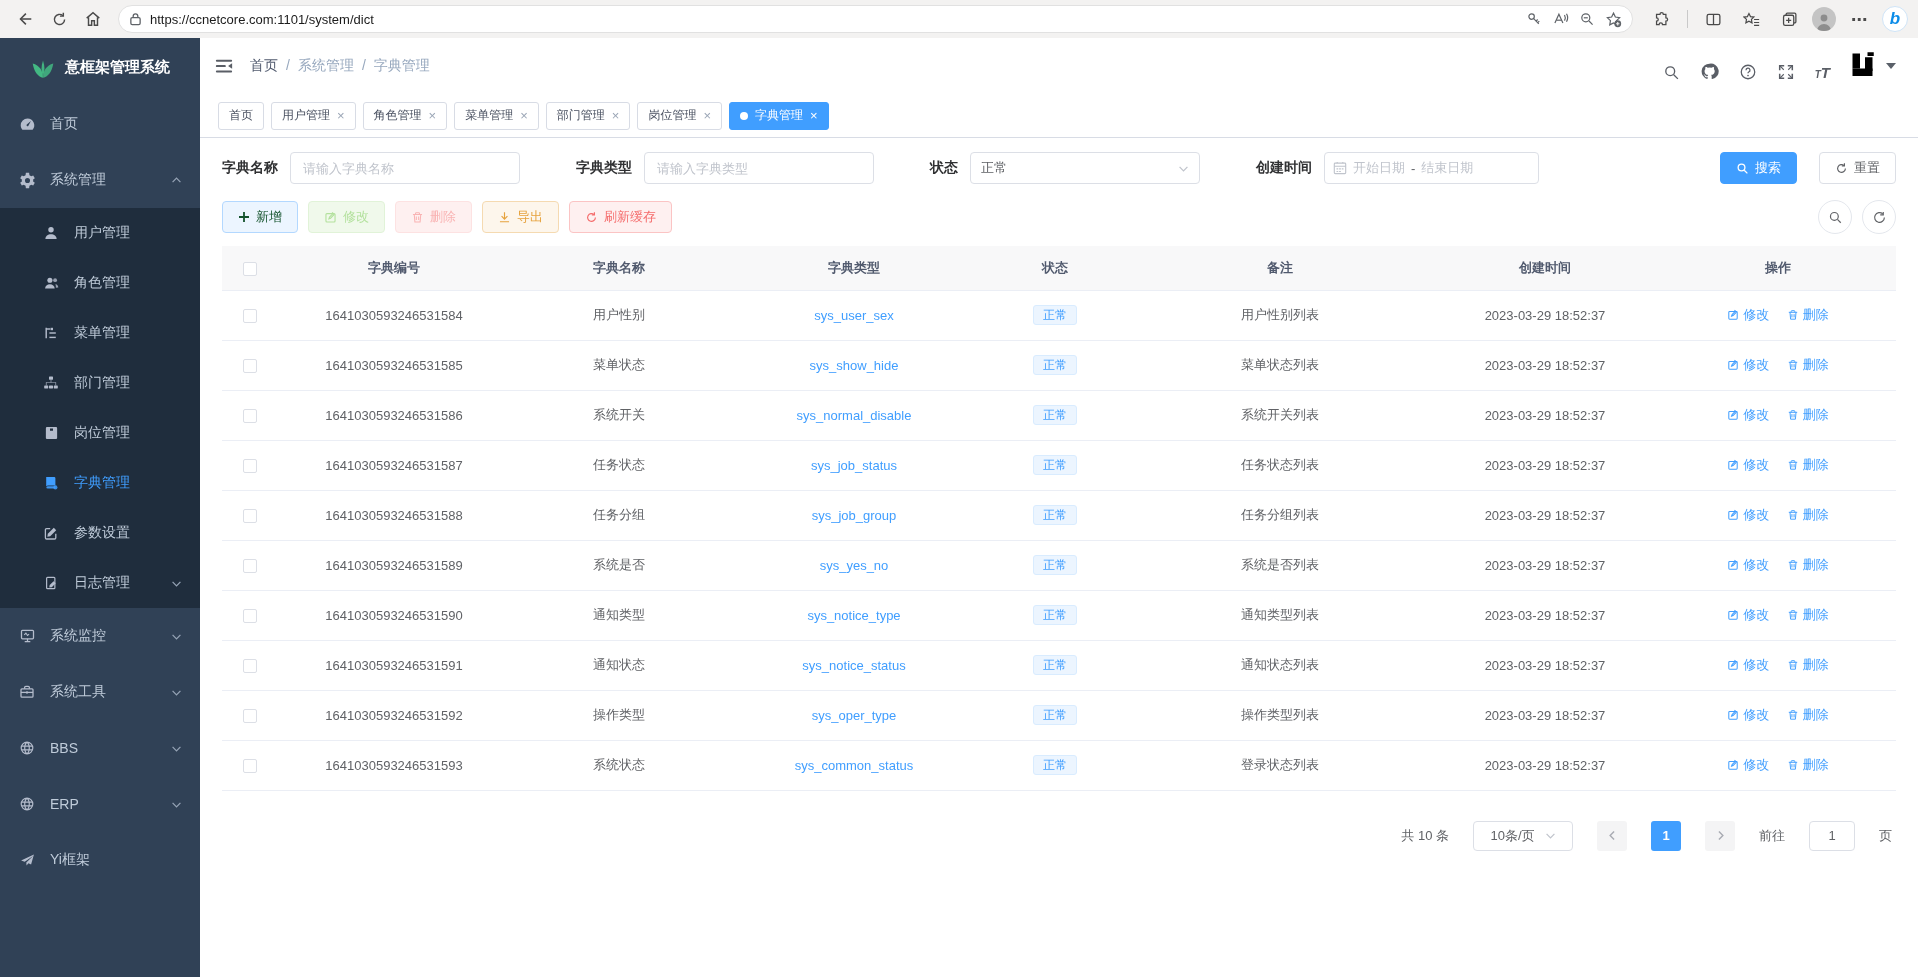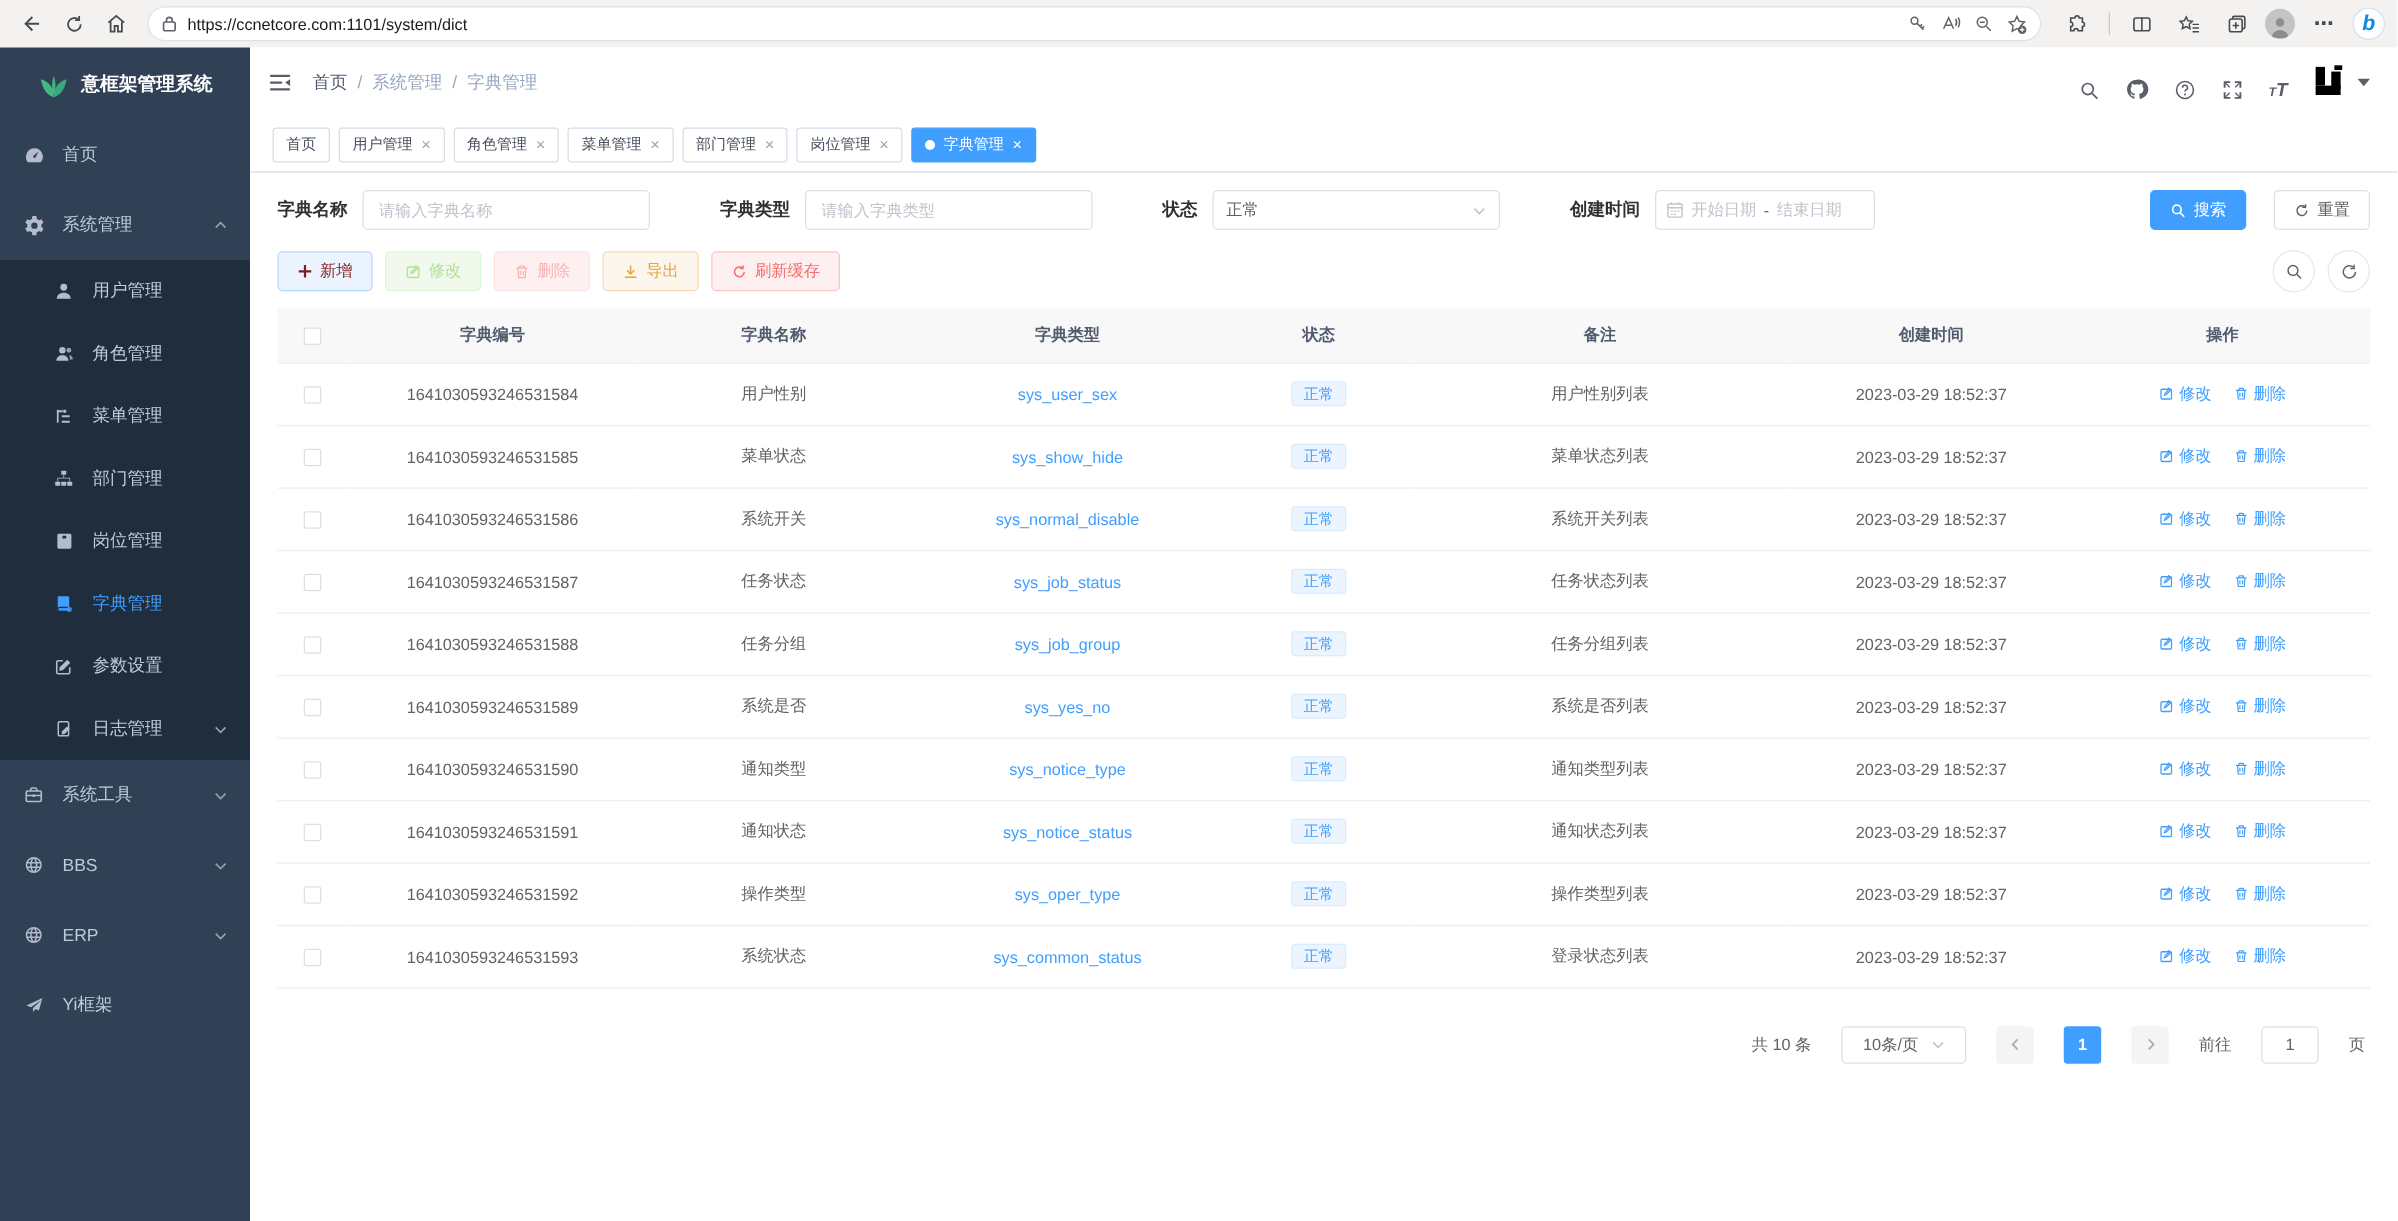--- a/index.html
+++ b/index.html
@@ -53,24 +53,24 @@
   .tab-dot { width:8px; height:8px; border-radius:50%; background:#fff; }
 
   .filter-row { display:flex; align-items:center; padding:14px 22px 0 22px; }
   .f-label { font-size:14px; font-weight:bold; color:#303133; margin-right:12px; white-space:nowrap; }
   .f-input { height:32px; border:1px solid #dcdfe6; border-radius:4px; padding:0 12px; font-size:13px; color:#000000; width:230px; font-family:inherit; }
   .f-input::placeholder { color:#c0c4cc; }
   .f-group { display:flex; align-items:center; }
   .gap { width:56px; flex:0 1 56px; }
   .f-select { width:230px; height:32px; border:1px solid #dcdfe6; border-radius:4px; display:flex; align-items:center; padding:0 10px; font-size:13px; color:#606266; cursor:pointer; }
   .f-select .sel-caret { margin-left:auto; color:#c0c4cc; }
-  .date-range { width:176px; height:32px; border:1px solid #dcdfe6; border-radius:4px; display:flex; align-items:center; padding:0 8px; gap:6px; font-size:13px; color:#c0c4cc; }
+  .date-range { width:215px; height:32px; border:1px solid #dcdfe6; border-radius:4px; display:flex; align-items:center; padding:0 8px; gap:6px; font-size:13px; color:#c0c4cc; }
   .btn { height:32px; border-radius:4px; border:1px solid #dcdfe6; background:#fff; color:#606266; font-size:13px; display:inline-flex; align-items:center; gap:6px; padding:0 15px; cursor:pointer; font-family:inherit;justify-content:space-between; }
   .btn-primary { background:#409eff; border-color:#409eff; color:#fff; }
-  .btn-plain-add { background:#ecf5ff; border-color:#b3d8ff; color:#7f1d1d; }
+  .btn-plain-add { background:#ecf5ff; border-color:#b3d8ff; color:#14532d; }
   .btn-plain-edit { background:#f0f9eb; border-color:#e1f3d8; color:#b3e19d; }
   .btn-plain-del { background:#fef0f0; border-color:#fde2e2; color:#f9b3b3; }
   .btn-plain-exp { background:#fdf6ec; border-color:#f5dab1; color:#e6a23c; }
   .btn-plain-ref { background:#fef0f0; border-color:#fbc4c4; color:#f56c6c; }
 
   .actions-row { display:flex; align-items:center; gap:10px; padding:16px 22px 12px 22px; }
   .circle-btn { width:34px; height:34px; border-radius:50%; border:1px solid #e4e7ed; background:#fff; display:flex; align-items:center; justify-content:center; color:#606266; cursor:pointer; margin-left:0; }
   .actions-spacer { flex:1; }
 
   table.grid { width:1674px; margin:0 22px; border-collapse:collapse; font-size:13px; table-layout:fixed; }
@@ -306,20 +306,35 @@
           <span class="mi-label">日志管理</span>
           <span class="mi-chev">
             <svg width="11" height="11" viewBox="0 0 14 14" fill="none" stroke="currentColor" stroke-width="1.6">
                 <path d="M2 5 L7 10 L12 5"></path>
               </svg>
           </span>
         </div>
       </div>
       <div class="menu-item">
         <span class="mi-ic">
+          <svg width="17" height="16" viewBox="0 0 20 20" fill="none" stroke="currentColor" stroke-width="1.6">
+              <rect x="2.5" y="3" width="15" height="10.5" rx="1.2"></rect>
+              <path d="M6 8.5 l2-2.2 2 3 2-1.6" stroke-width="1.4"></path>
+              <path d="M10 13.5 v3 M6.5 17 h7"></path>
+            </svg>
+        </span>
+        <span class="mi-label">系统监控</span>
+        <span class="mi-chev">
+          <svg width="11" height="11" viewBox="0 0 14 14" fill="none" stroke="currentColor" stroke-width="1.6">
+              <path d="M2 5 L7 10 L12 5"></path>
+            </svg>
+        </span>
+      </div>
+      <div class="menu-item">
+        <span class="mi-ic">
           <svg width="16" height="16" viewBox="0 0 20 20" fill="none" stroke="currentColor" stroke-width="1.6">
               <rect x="2.5" y="6" width="15" height="10.5" rx="1.2"></rect>
               <path d="M7 6 V4.5 A1.5 1.5 0 0 1 8.5 3 h3 A1.5 1.5 0 0 1 13 4.5 V6"></path>
               <path d="M2.5 10.5 h15"></path>
               <path d="M8.8 9.5 h2.4 v2.4 h-2.4 z" fill="currentColor" stroke="none"></path>
             </svg>
         </span>
         <span class="mi-label">系统工具</span>
         <span class="mi-chev">
           <svg width="11" height="11" viewBox="0 0 14 14" fill="none" stroke="currentColor" stroke-width="1.6">

